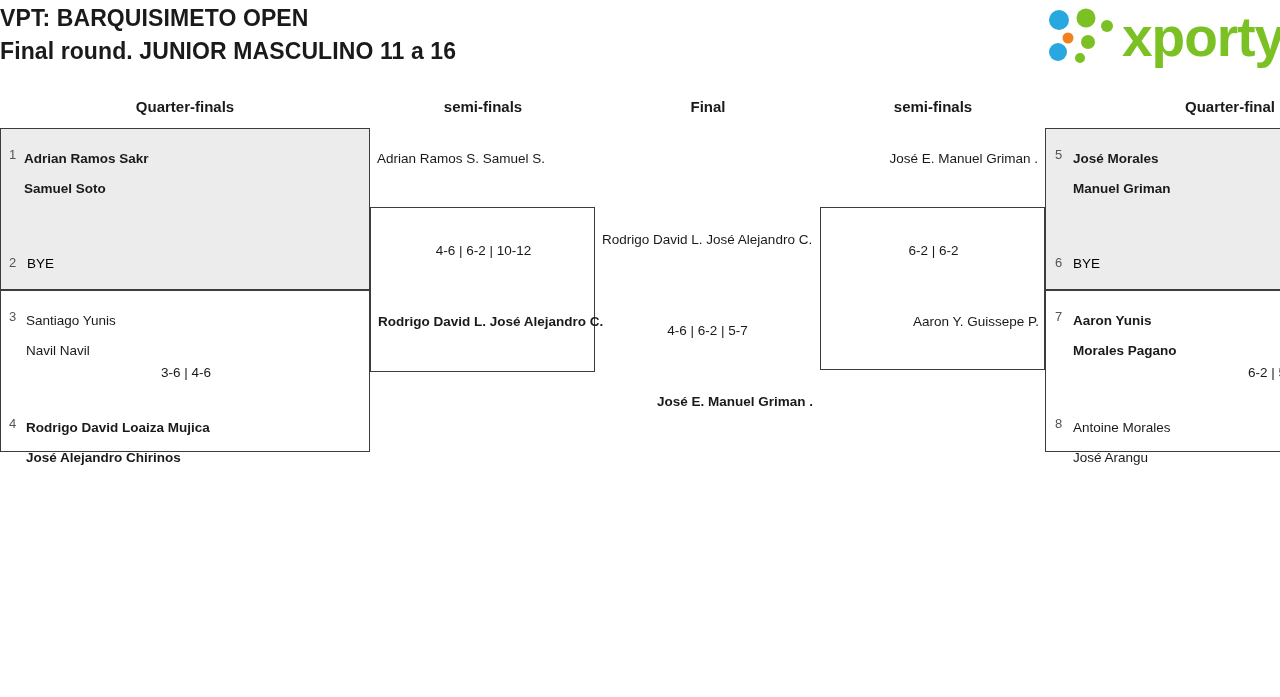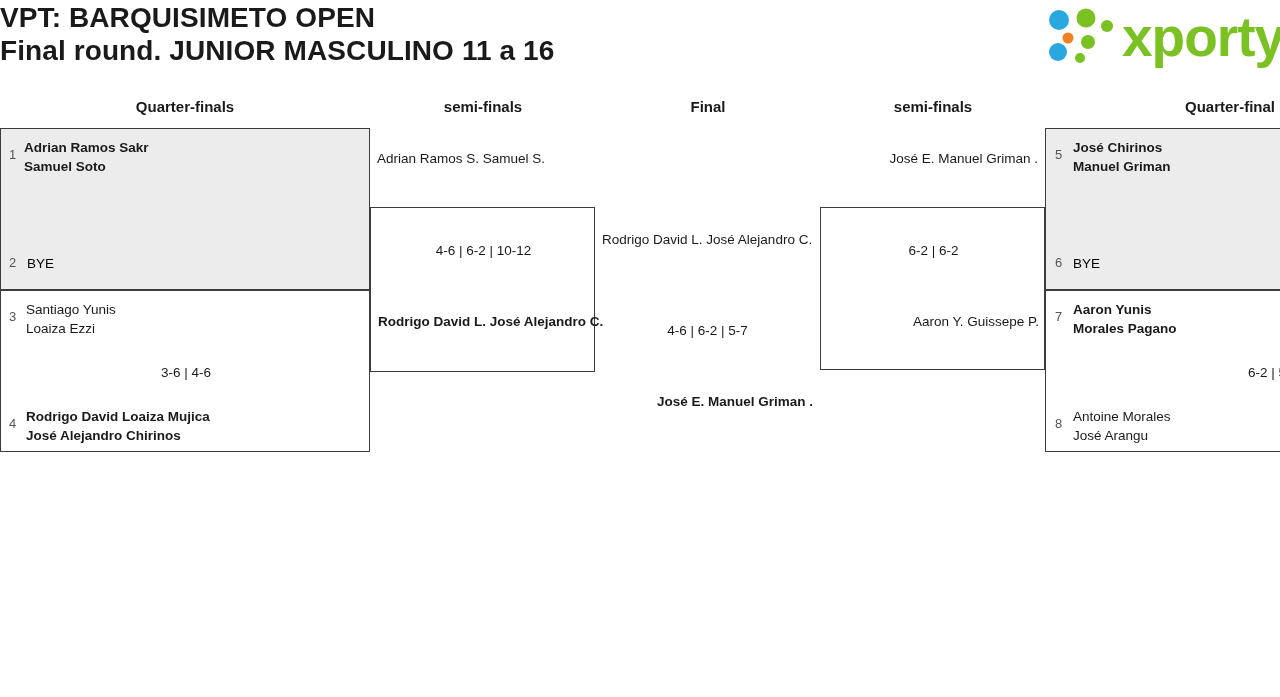--- a/index.html
+++ b/index.html
@@ -13,21 +13,21 @@
   }
   #root { position: relative; width: 1280px; height: 697px; }
 
   
   .title-block {
     position: absolute;
     left: 0; top: 0;
     padding: 0 0 0 0;
   }
   .title-line {
-    font-size: 28px;
+    font-size: 23px;
     font-weight: bold;
     line-height: 30px;
     letter-spacing: 0.1px;
     white-space: nowrap;
     color: #1a1a1a;
   }
   .title-line.l1 { position: absolute; left: 0; top: 3px; }
   .title-line.l2 { position: absolute; left: 0; top: 36px; }
 
   
@@ -70,21 +70,21 @@
     font-size: 13px;
     color: #555;
   }
   .pair {
     position: absolute;
     font-size: 13.5px;
     line-height: 19px;
     white-space: nowrap;
   }
   .pair.bold { font-weight: bold; }
-  .pair .l { display: block; }
+  .pair .l { display: block; margin-top: 11px; }
 
   .bye {
     position: absolute;
     font-size: 13.5px;
     line-height: 19px;
     color: #000000;
   }
 
   .score {
     position: absolute;
@@ -140,21 +140,21 @@
       <span class="l">Samuel Soto</span>
     </div>
     <div class="seed" style="left:8px; top:126px;">2</div>
     <div class="bye" style="left:26px; top:125px;">BYE</div>
   </div>
 
   <div class="box" style="left:0px; top:290px; width:370px; height:162px;">
     <div class="seed" style="left:8px; top:18px;">3</div>
     <div class="pair" style="left:25px; top:9px;">
       <span class="l">Santiago Yunis</span>
-      <span class="l">Loaiza Ezzi</span>
+      <span class="l">Navil Navil</span>
     </div>
     <div class="score" style="left:0px; top:72px; width:370px; text-align:center;">3-6 | 4-6</div>
     <div class="seed" style="left:8px; top:125px;">4</div>
     <div class="pair bold" style="left:25px; top:116px;">
       <span class="l">Rodrigo David Loaiza Mujica</span>
       <span class="l">José Alejandro Chirinos</span>
     </div>
   </div>
 
   <div class="label-free" style="left:377px; top:149px;">
@@ -191,21 +191,21 @@
     <div class="score" style="left:0px; top:33px; width:225px; text-align:center;">6-2 | 6-2</div>
     <div class="label-free right" style="left:0px; top:104px; width:218px;">
       <span class="l">Aaron Y.</span>
       <span class="l">Guissepe P.</span>
     </div>
   </div>
 
   <div class="box grey" style="left:1045px; top:128px; width:300px; height:162px;">
     <div class="seed" style="left:9px; top:18px;">5</div>
     <div class="pair bold" style="left:27px; top:9px;">
-      <span class="l">José Chirinos</span>
+      <span class="l">José Morales</span>
       <span class="l">Manuel Griman</span>
     </div>
     <div class="seed" style="left:9px; top:126px;">6</div>
     <div class="bye" style="left:27px; top:125px;">BYE</div>
   </div>
 
   <div class="box" style="left:1045px; top:290px; width:300px; height:162px;">
     <div class="seed" style="left:9px; top:18px;">7</div>
     <div class="pair bold" style="left:27px; top:9px;">
       <span class="l">Aaron Yunis</span>

